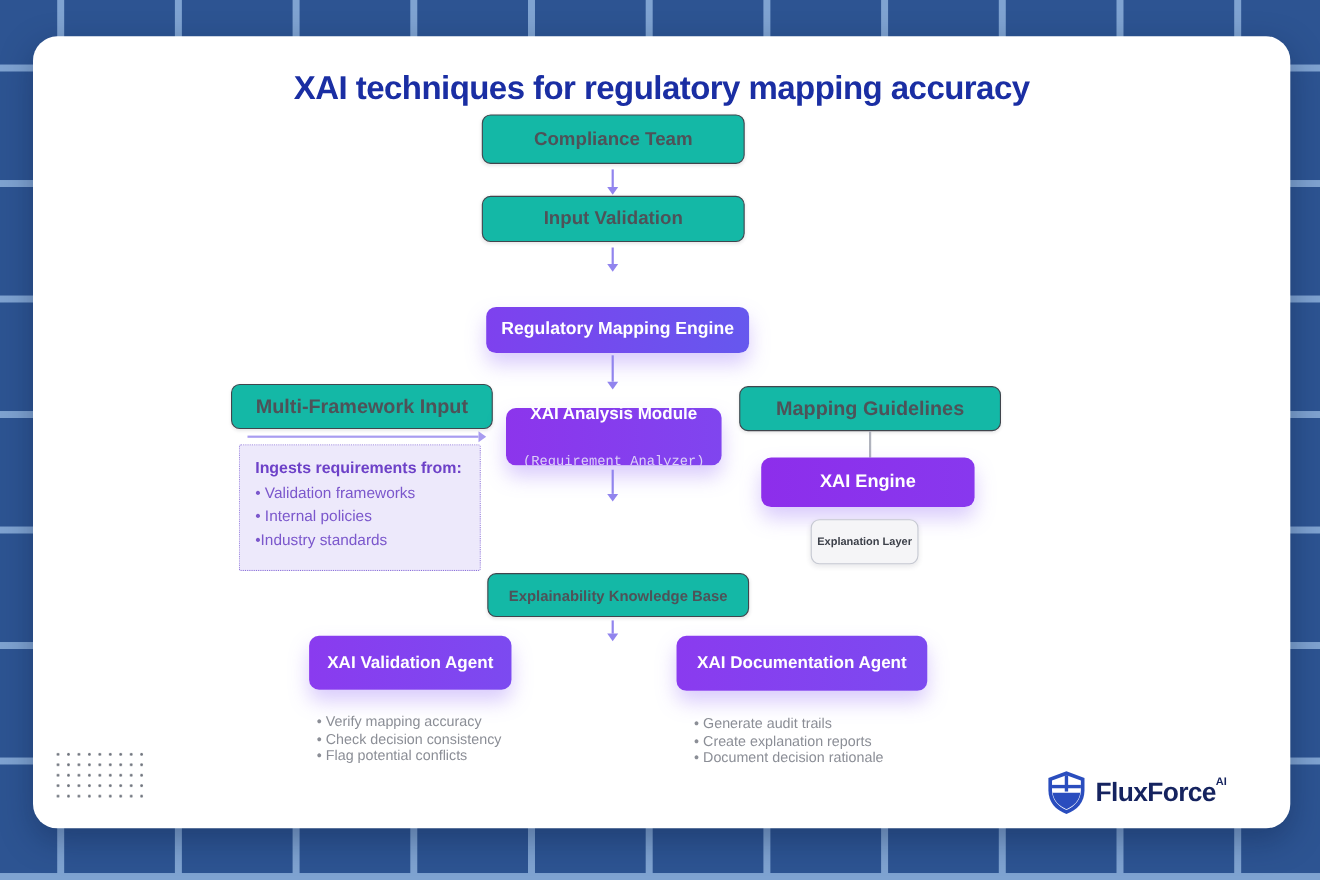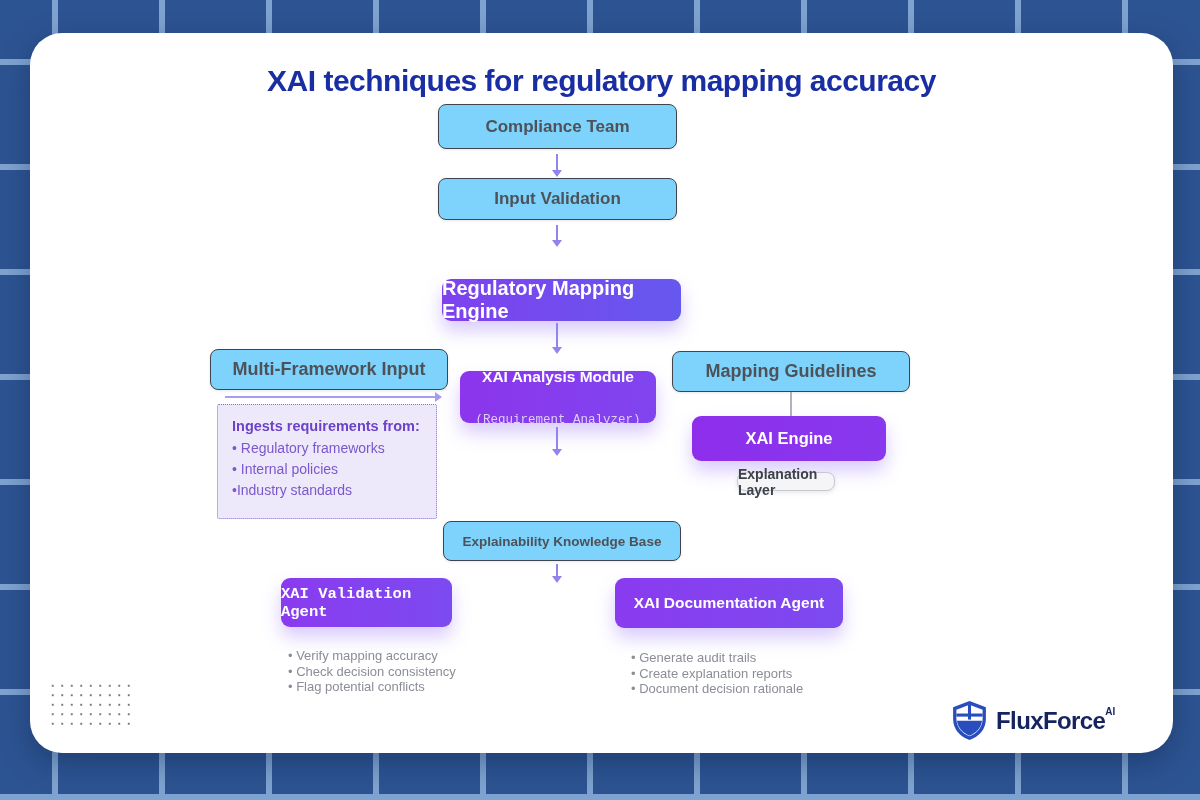--- a/index.html
+++ b/index.html
@@ -10,40 +10,40 @@
     background-image:
       linear-gradient(90deg,#7fa3d1 0 6px,transparent 6px),
       linear-gradient(0deg,#7fa3d1 0 6px,transparent 6px);
     background-size:107px 105px;
     background-position:52px 65px;
     position:relative;
     overflow:hidden;
   }
   .card {
     position:absolute; left:30px; top:33px; width:1143px; height:720px;
-    background:#ffffff; border-radius:32px;
+    background:#ffffff; border-radius:22px;
     box-shadow:0 10px 30px rgba(10,25,60,.35);
   }
   .title {
     position:absolute; top:31px; left:0; width:100%;
     text-align:center; font-size:30px; font-weight:800;
     color:#1a2ea3; letter-spacing:-.5px;
   }
   .node-white {
-    position:absolute; background:#7dd3fc;
+    position:absolute; background:#14b8a6;
     border:1.6px solid #40454d; border-radius:8px;
     display:flex; align-items:center; justify-content:center;
     font-weight:700; color:#4e5258; font-size:17px;
     box-shadow:0 1px 3px rgba(30,30,40,.10);
   }
   .node-white.small { font-size:13.5px; }
   .node-purple {
     position:absolute; border-radius:9px;
     display:flex; flex-direction:column; align-items:center; justify-content:center;
-    color:#fff; font-weight:700; font-size:20px;
+    color:#fff; font-weight:700; font-size:16px;
     box-shadow:0 10px 18px rgba(146,106,246,.35);
   }
   .grad-a { background:linear-gradient(90deg,#7e41ee,#6658ee); }
   .grad-b { background:linear-gradient(90deg,#8c35ec,#8045ef);gap:25px; }
   .grad-c { background:linear-gradient(90deg,#8d2eeb,#8838ee); }
   .grad-d { background:linear-gradient(90deg,#8a3bef,#7c4af0); }
   .node-purple .sub { font-weight:400; font-size:12.5px; color:#dcd0f7; margin-top:2px;font-family:Liberation Mono, monospace; }
   .arrow-v { position:absolute; width:2px; background:#9184ee; }
   .arrow-v::after {
     content:""; position:absolute; left:-4px; bottom:-7px;
@@ -56,24 +56,24 @@
   }
   .line-v { position:absolute; width:1.6px; background:#b0b3bd; }
   .note-box {
     position:absolute; left:187px; top:371px; width:220px; height:115px;
     background:#ede9fb; border:1.6px dotted #8a6fd8; border-radius:2px;
     padding:13px 12px 0 14px;
   }
   .note-box .heading { font-size:14.5px; font-weight:800; color:#6d41c8; margin-bottom:4px; }
   .note-box .item { font-size:14px; color:#7b57cc; line-height:21px; }
   .mini-node {
-    position:absolute; left:707px; top:439px; width:98px; height:19px;
+    position:absolute; left:707px; top:439px; width:98px; height:41px;
     background:#f5f5f7; border:1.5px solid #c6c9d2; border-radius:8px;
     display:flex; align-items:center; justify-content:center;
-    font-size:14px; font-weight:700; color:#3d414a;
+    font-size:10px; font-weight:700; color:#3d414a;
     box-shadow:0 2px 5px rgba(40,40,60,.10);
   }
   .agent-notes { position:absolute; font-size:13px; color:#8b8e96; line-height:15.5px; }
   .agent-notes div { white-space:nowrap; }
   .dots {
     position:absolute; left:18px; top:648px; width:86px; height:48px;
     background-image:radial-gradient(#70757e 1.15px, transparent 1.3px);
     background-size:9.5px 9.5px;
   }
   .logo { position:absolute; left:921px; top:667px; display:flex; align-items:center; gap:8px; }
@@ -106,21 +106,21 @@
   <div class="arrow-v" style="left:526px; top:290px; height:24px;"></div>
 
   <div class="node-white" style="left:180px; top:316px; width:238px; height:41px; font-size:18px;">
     <span>Multi-Framework Input</span>
   </div>
 
   <div class="arrow-h" style="left:195px; top:363px; width:210px;"></div>
 
   <div class="note-box">
     <div class="heading">Ingests requirements from:</div>
-    <div class="item">• Regulatory frameworks</div>
+    <div class="item">• Validation frameworks</div>
     <div class="item">• Internal policies</div>
     <div class="item">•Industry standards</div>
   </div>
 
   <div class="node-purple grad-b" style="left:430px; top:338px; width:196px; height:52px; font-size:15.5px;">
     <span>XAI Analysis Module</span>
     <span class="sub">(Requirement Analyzer)</span>
   </div>
 
   <div class="arrow-v" style="left:526px; top:394px; height:22px;"></div>
@@ -138,21 +138,21 @@
   <div class="mini-node">
     <span>Explanation Layer</span>
   </div>
 
   <div class="node-white small" style="left:413px; top:488px; width:238px; height:40px;">
     <span>Explainability Knowledge Base</span>
   </div>
 
   <div class="arrow-v" style="left:526px; top:531px; height:12px;"></div>
 
-  <div class="node-purple grad-d" style="left:251px; top:545px; width:171px; height:49px; font-size:15.5px;font-family:Liberation Mono, monospace;">
+  <div class="node-purple grad-d" style="left:251px; top:545px; width:184px; height:49px; font-size:15.5px;">
     <span>XAI Validation Agent</span>
   </div>
 
   <div class="node-purple grad-d" style="left:585px; top:545px; width:228px; height:50px; font-size:15.5px;">
     <span>XAI Documentation Agent</span>
   </div>
 
   <div class="agent-notes" style="left:258px; top:615px;">
     <div>•  Verify mapping accuracy</div>
     <div>•  Check decision consistency</div>

